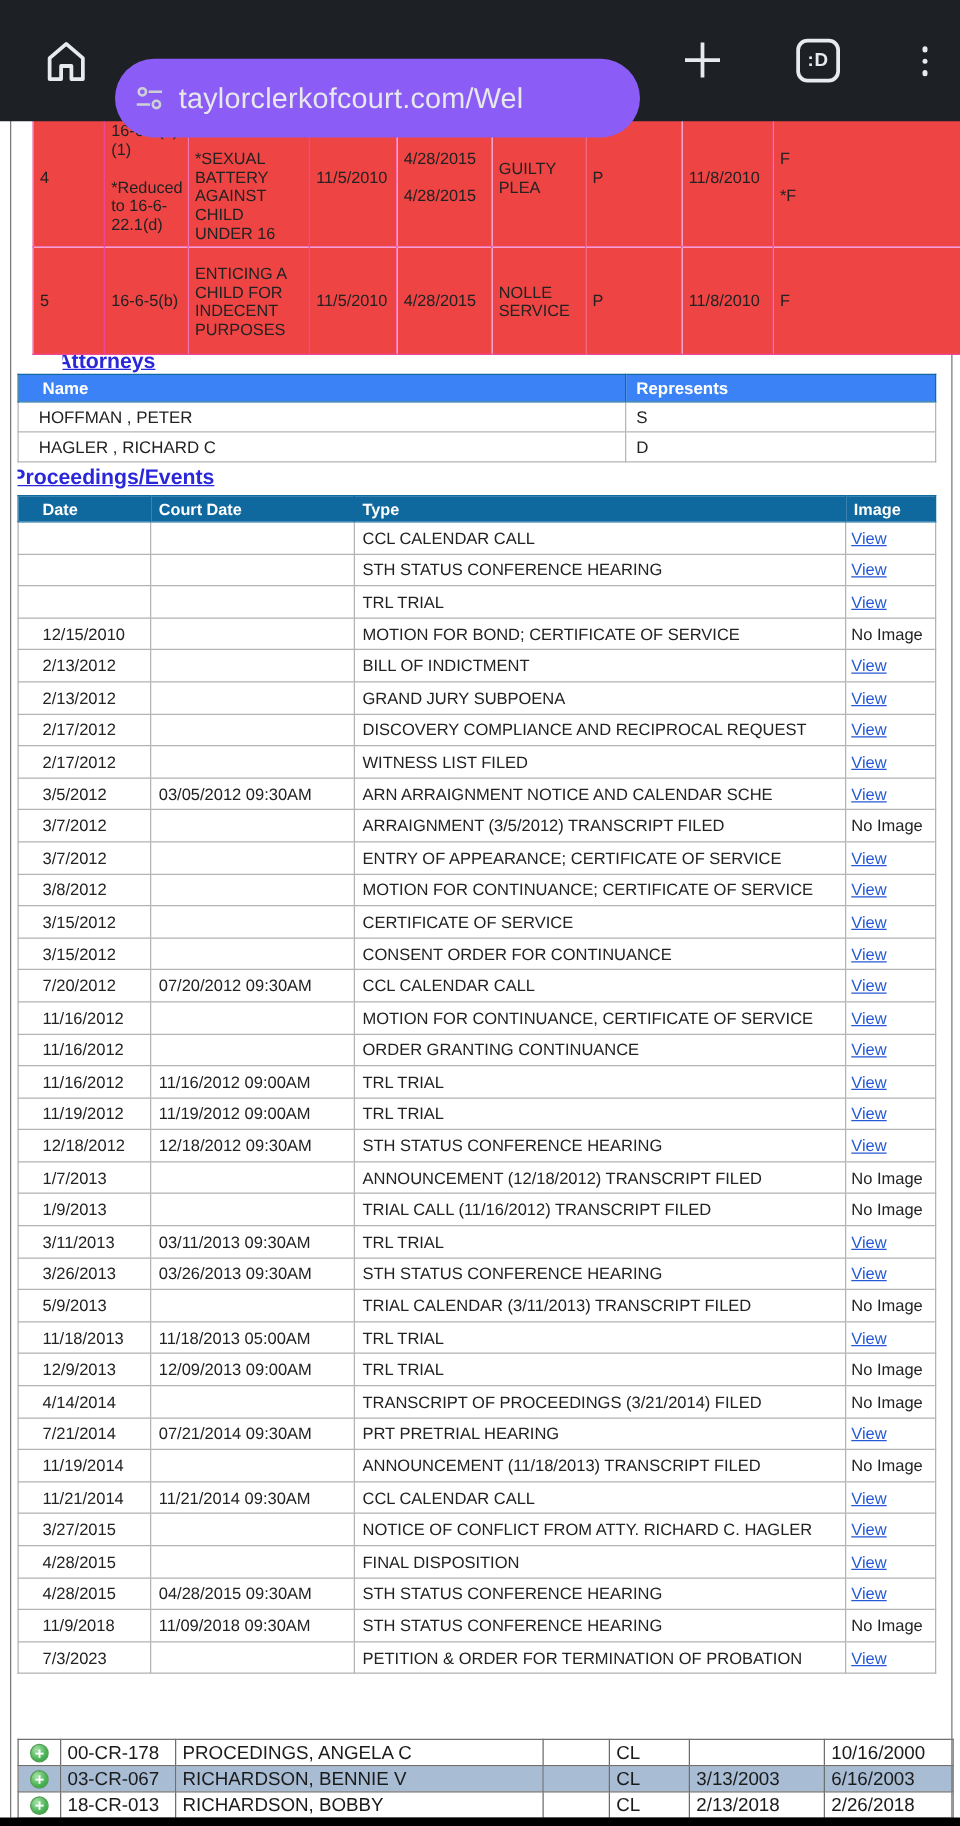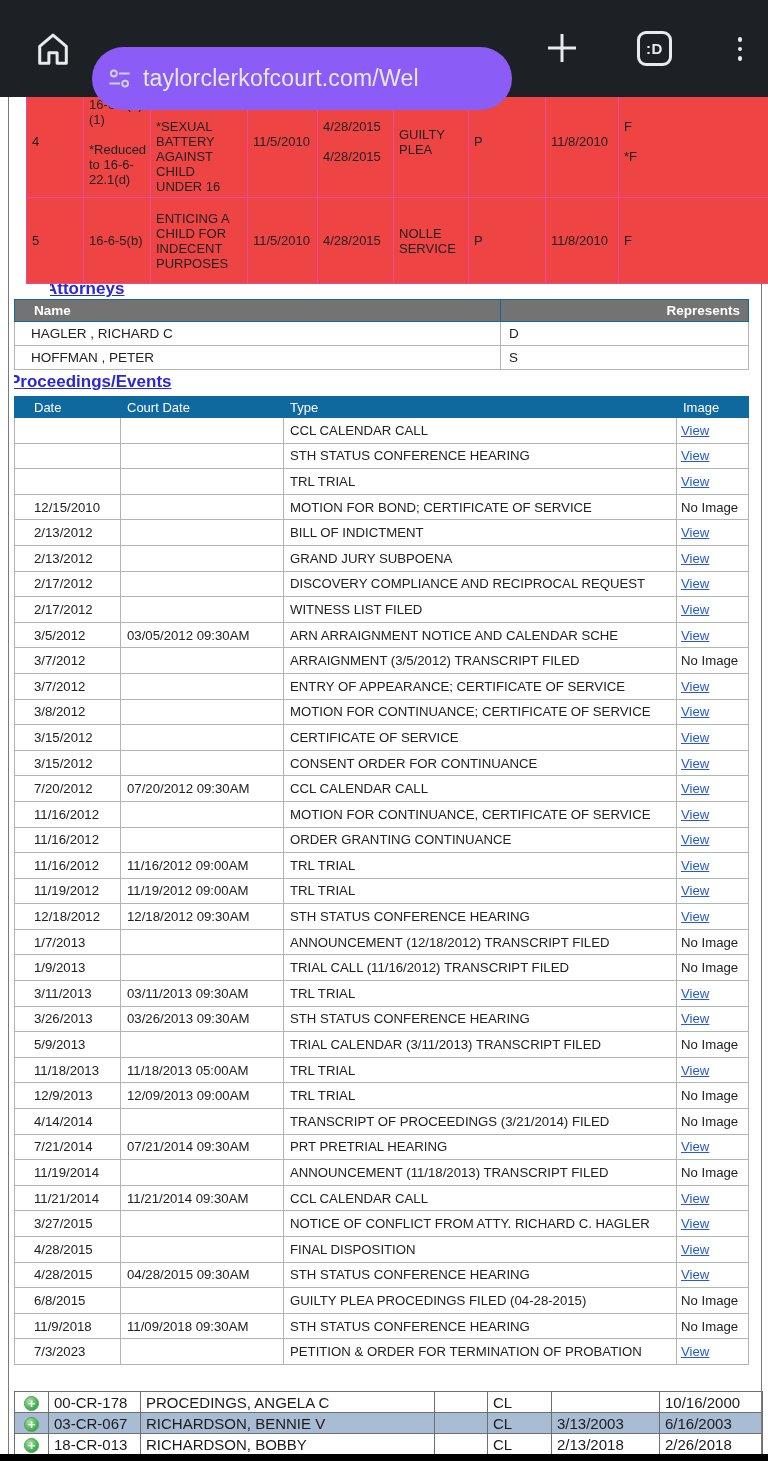--- a/index.html
+++ b/index.html
@@ -57,34 +57,34 @@
   .sec-head a {
     display:inline-block; margin-left:-5px; font-size:17px; font-weight:bold;
     color:#2a26d9; text-decoration:underline; white-space:nowrap;
   }
   .head-attys { top:279px;margin-left:36px; }
   .head-proc  { top:372px; }
 
   
   .attys { position:absolute; top:299px; left:14px; width:734px; }
   .attys th {
-    background:#737373; color:#fff; font-size:13.5px; font-weight:bold;
+    background:#3b82f6; color:#fff; font-size:13.5px; font-weight:bold;
     text-align:left; height:22px; padding:0 8px 0 19px; border:1px solid #0f689e;
   }
-  .attys th + th { padding-left:8px;text-align:right; }
+  .attys th + th { padding-left:8px; }
   .attys td {
     font-size:13.5px; height:24px; padding:0 8px 0 16px;
     border:1px solid #b5b5b5; vertical-align:middle;
   }
   .attys td + td { padding-left:8px; }
 
   
   .proc { position:absolute; top:396px; left:14px; width:734px; }
   .proc th {
-    background:#0f689e; color:#fff; font-size:13px; font-weight:normal;
+    background:#0f689e; color:#fff; font-size:13px; font-weight:bold;
     text-align:left; height:21px; padding:0 6px; border:1px solid #0f689e;
   }
   .proc th.c-date { padding-left:19px; }
   .proc td {
     font-size:13.2px; height:25.6px; padding:0 6px; vertical-align:middle;
     border:1px solid #b3b3b3; white-space:nowrap;
   }
   .proc td.c-date { padding-left:19px; }
   .proc td.c-img  { padding-left:4px; }
   a.view-link { color:#2659d4; text-decoration:underline; }
@@ -161,26 +161,26 @@
   <colgroup>
       <col style="width:486px">
       <col style="width:248px">
     </colgroup>
   <tbody>
       <tr>
     <th>Name</th>
     <th>Represents</th>
   </tr>
   <tr>
+    <td>HOFFMAN , PETER</td>
+    <td>S</td>
+  </tr>
+  <tr>
     <td>HAGLER , RICHARD C</td>
     <td>D</td>
-  </tr>
-  <tr>
-    <td>HOFFMAN , PETER</td>
-    <td>S</td>
   </tr>
 </tbody>
   </table>
 
 <div class="sec-head head-proc">
   <a href="#">Proceedings/Events</a>
 </div>
 <table class="proc">
   <colgroup>
     <col style="width:106px">
@@ -429,26 +429,20 @@
     <td class="c-img"><a href="#" class="view-link">View</a></td>
   </tr>
 
   <tr>
     <td class="c-date">4/28/2015</td>
     <td class="c-court">04/28/2015 09:30AM</td>
     <td class="c-type">STH STATUS CONFERENCE HEARING</td>
     <td class="c-img"><a href="#" class="view-link">View</a></td>
   </tr>
 
-  <tr>
-    <td class="c-date">6/8/2015</td>
-    <td class="c-court"></td>
-    <td class="c-type">GUILTY PLEA PROCEDINGS FILED (04-28-2015)</td>
-    <td class="c-img">No Image</td>
-  </tr>
 
   <tr>
     <td class="c-date">11/9/2018</td>
     <td class="c-court">11/09/2018 09:30AM</td>
     <td class="c-type">STH STATUS CONFERENCE HEARING</td>
     <td class="c-img">No Image</td>
   </tr>
 
   <tr>
     <td class="c-date">7/3/2023</td>

